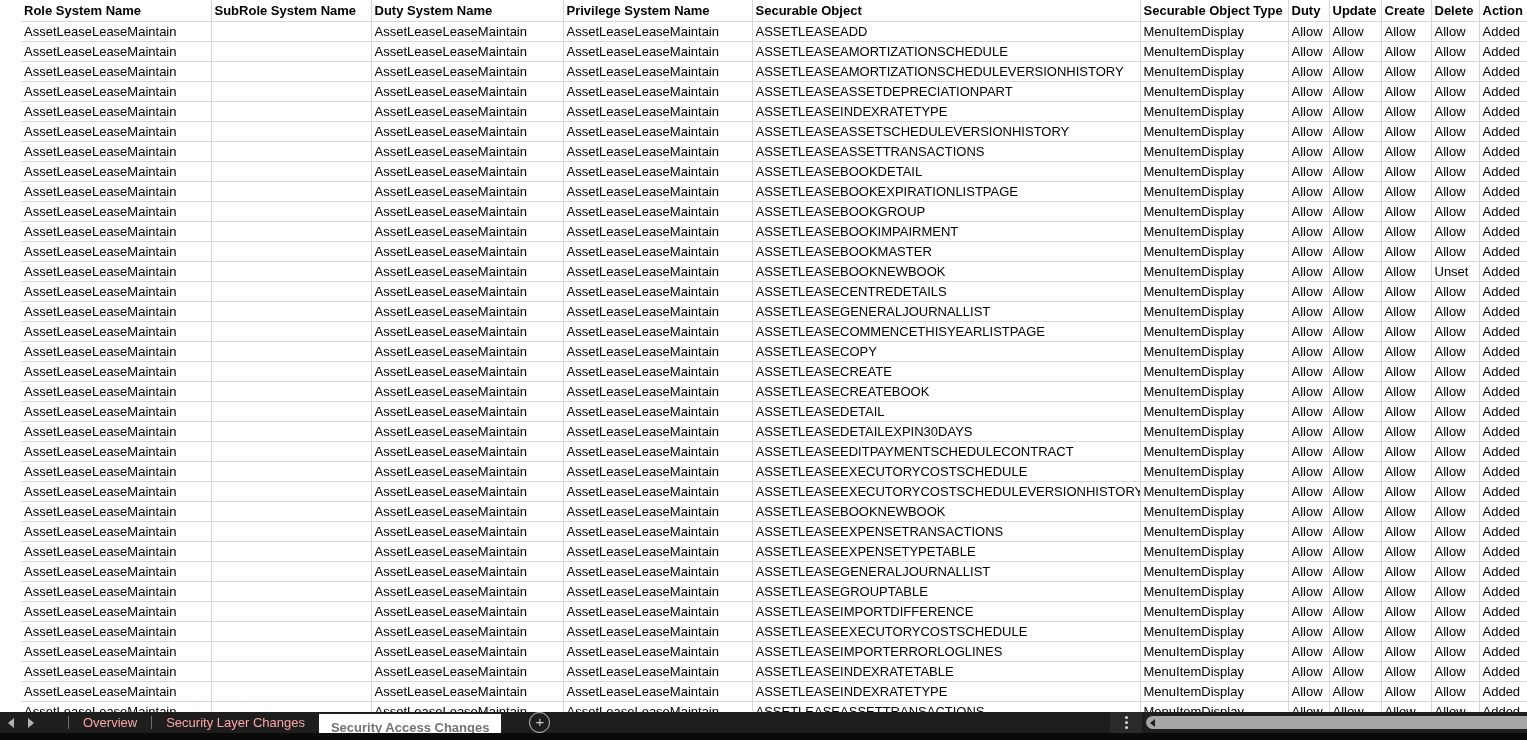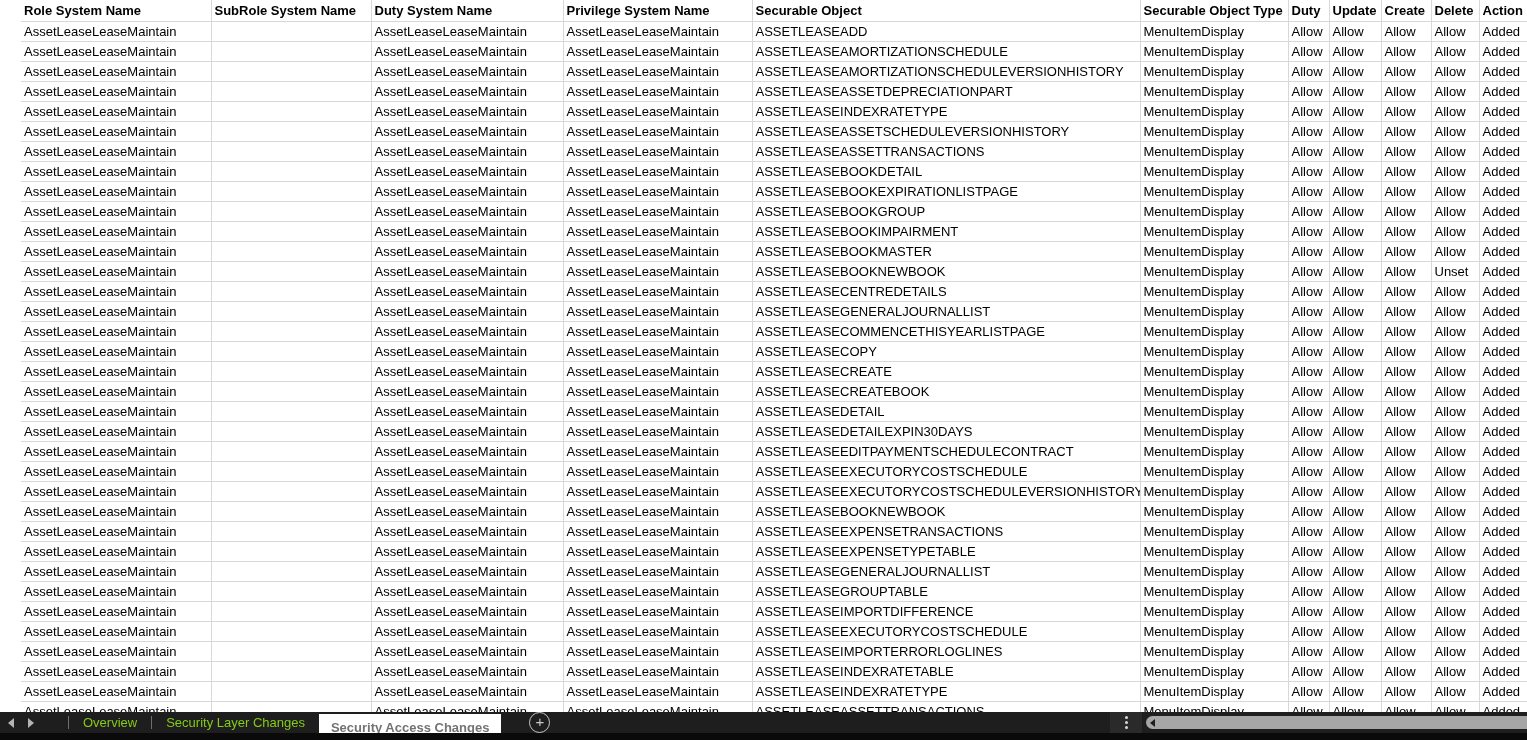--- a/index.html
+++ b/index.html
@@ -43,21 +43,21 @@
   .nav-arrows {
     width: 68px; display: flex; align-items: center; gap: 14px;
     padding-left: 8px; flex-shrink: 0;
   }
   .tri { width: 0; height: 0; display: inline-block; }
   .tri-left  { border-top: 5px solid transparent; border-bottom: 5px solid transparent; border-right: 6px solid #b4b4b4; }
   .tri-right { border-top: 5px solid transparent; border-bottom: 5px solid transparent; border-left: 6px solid #b4b4b4; }
   .tab-sep { width: 1px; height: 13px; background: #6f6f6f; align-self: center; flex-shrink: 0; }
   .sheet-tab {
     display: flex; align-items: center; padding: 0 14px;
-    font-size: 13px; color: #84cc16; cursor: default; flex-shrink: 0;
+    font-size: 13px; color: #fca5a5; cursor: default; flex-shrink: 0;
   }
   .sheet-tab.active {
     background: #ffffff; color: #737373; font-weight: bold;
     margin-top: 2px; padding: 13px 12px;
     border-bottom: 3px solid #1f7246;
   }
   .add-sheet {
     width: 21px; height: 21px; border: 1.5px solid #c9c9c9; border-radius: 50%;
     color: #c9c9c9; font-size: 15px; line-height: 17px; text-align: center;
     align-self: center; margin-left: 28px; flex-shrink: 0;

